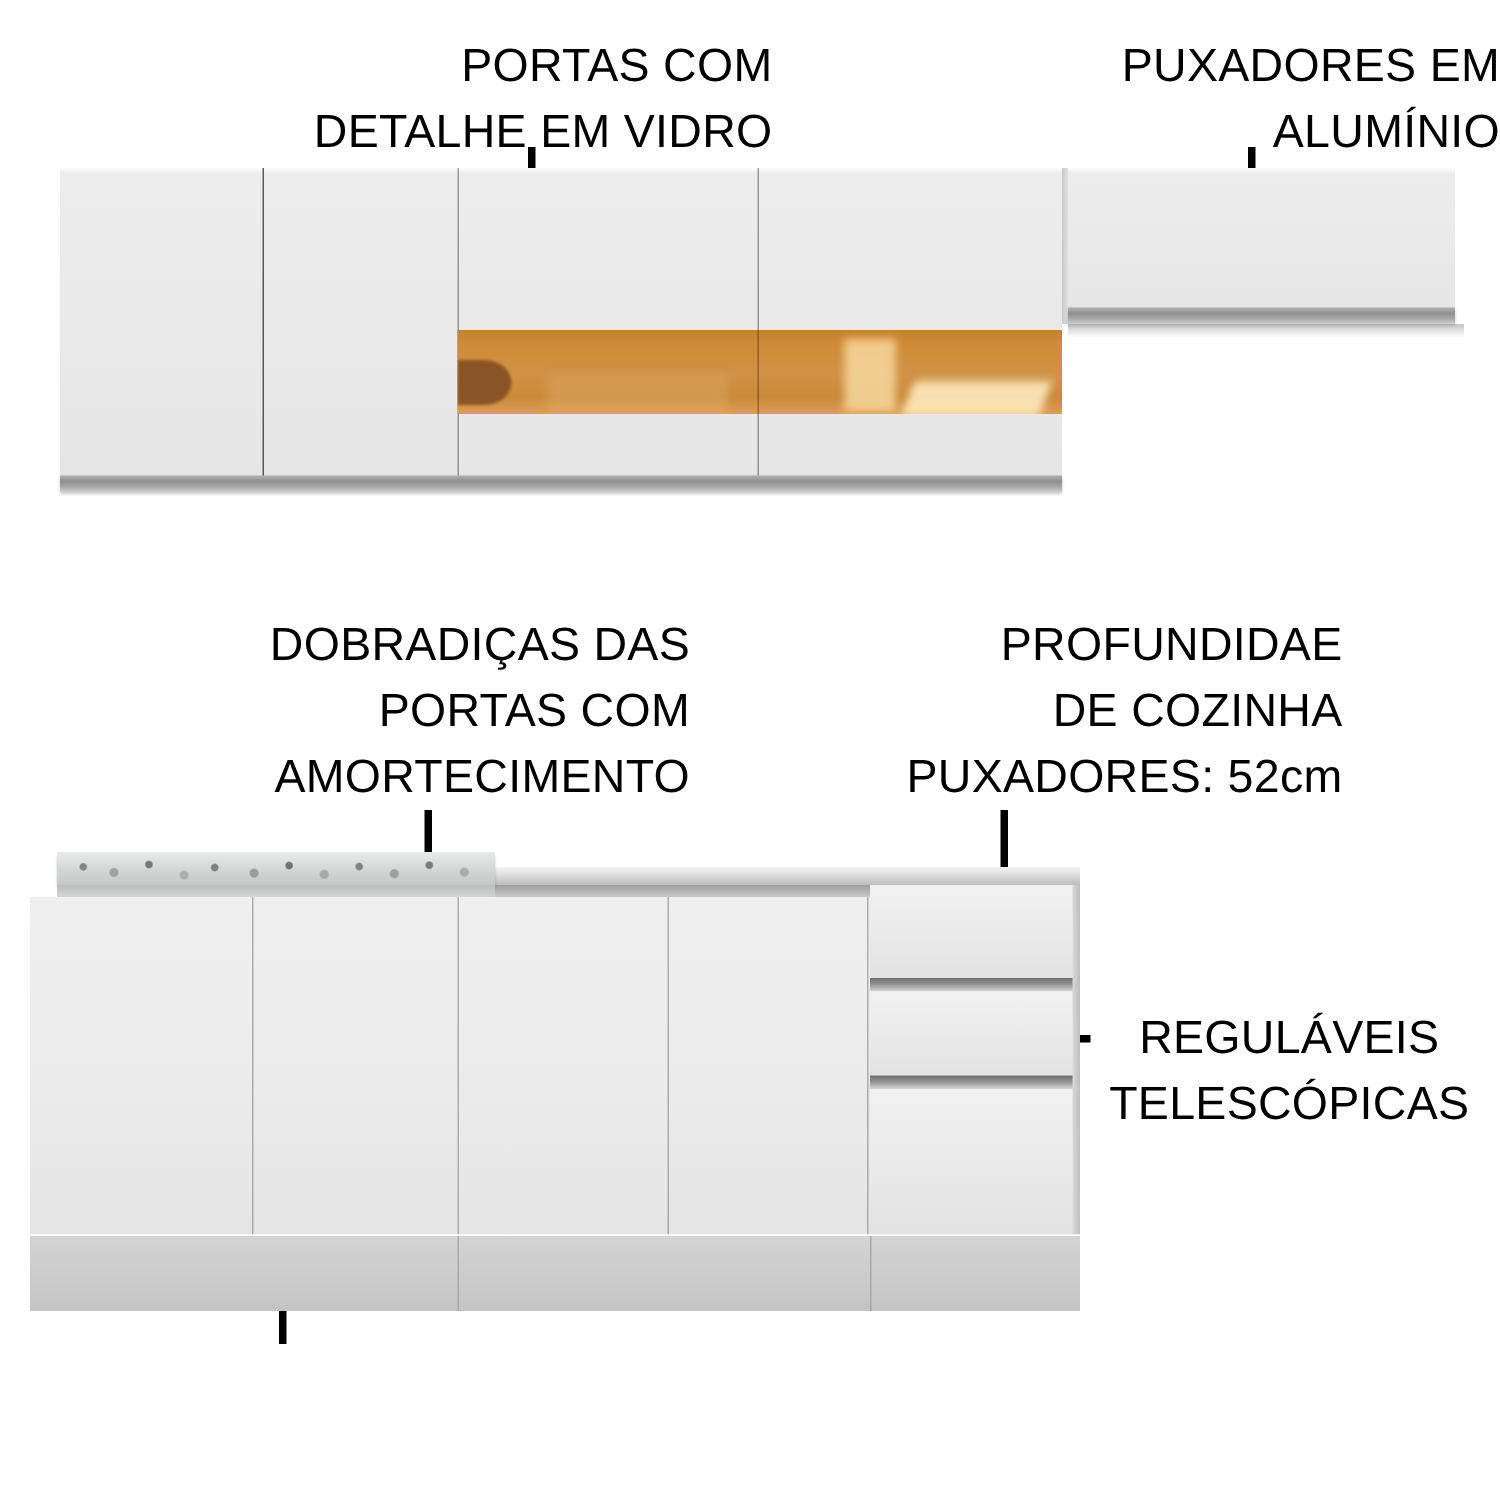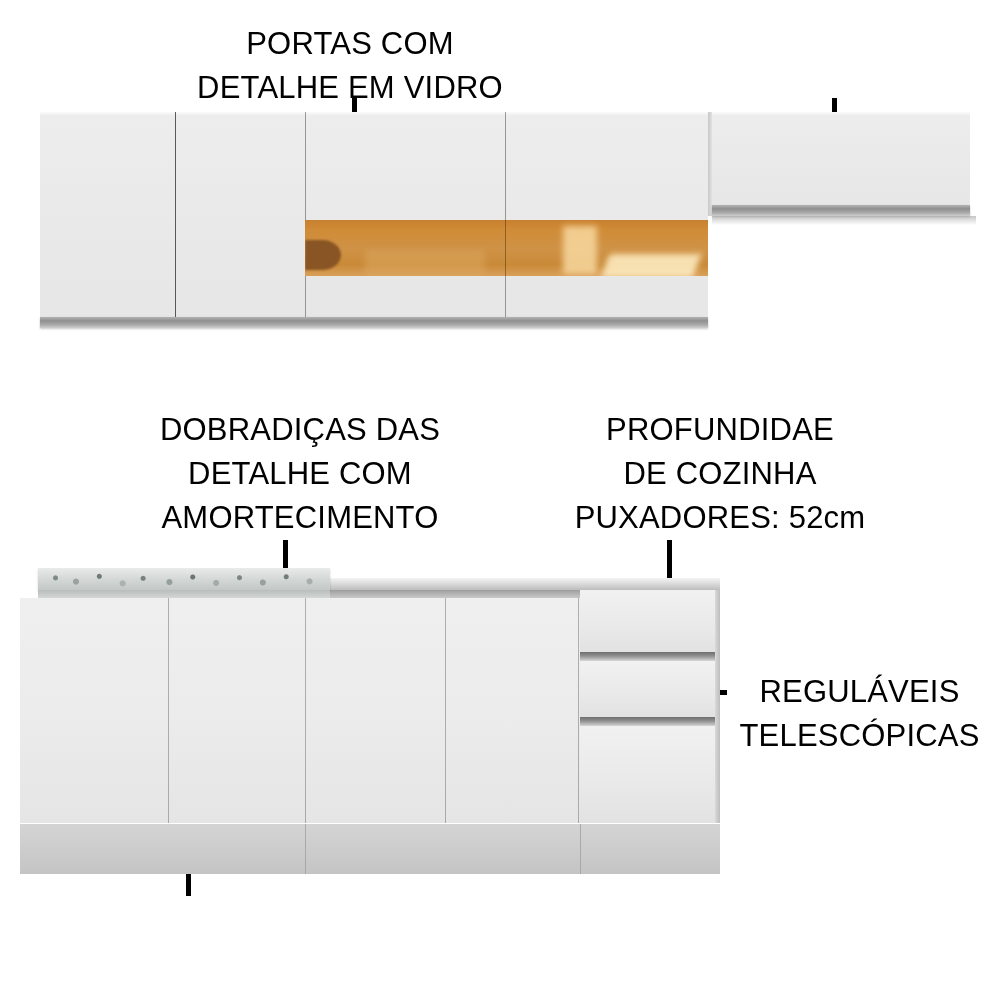--- a/index.html
+++ b/index.html
@@ -17,21 +17,21 @@
     background: #ffffff;
     overflow: hidden;
   }
 
   
   .anno {
     position: absolute;
     color: #000000;
     font-size: 31px;
     line-height: 1.42;
-    text-align: center;
+    text-align: right;
     letter-spacing: 0.2px;
     white-space: pre-line;
     font-family: "Liberation Sans", sans-serif;
   }
   .anno.left-align { text-align: left; }
 
   
   .leader-v {
     position: absolute;
     width: 5px;
@@ -245,23 +245,25 @@
   }
 </style>
 </head>
 <body>
 
 <div id="stage">
 
   <div class="anno" style="left:185px; top:22px; width:330px;">PORTAS COM
 DETALHE EM VIDRO</div>
 
+  <div class="anno" style="left:700px; top:22px; width:300px;">PUXADORES EM
+ALUMÍNIO</div>
 
   <div class="anno" style="left:140px; top:408px; width:320px;">DOBRADIÇAS DAS
-DETALHE COM
+PORTAS COM
 AMORTECIMENTO</div>
 
   <div class="anno" style="left:545px; top:408px; width:350px;">PROFUNDIDAE
 DE COZINHA
 PUXADORES: 52cm</div>
 
   <div class="anno left-align" style="left:727px; top:670px; width:265px; text-align:center;">REGULÁVEIS
 TELESCÓPICAS</div>
 
 

